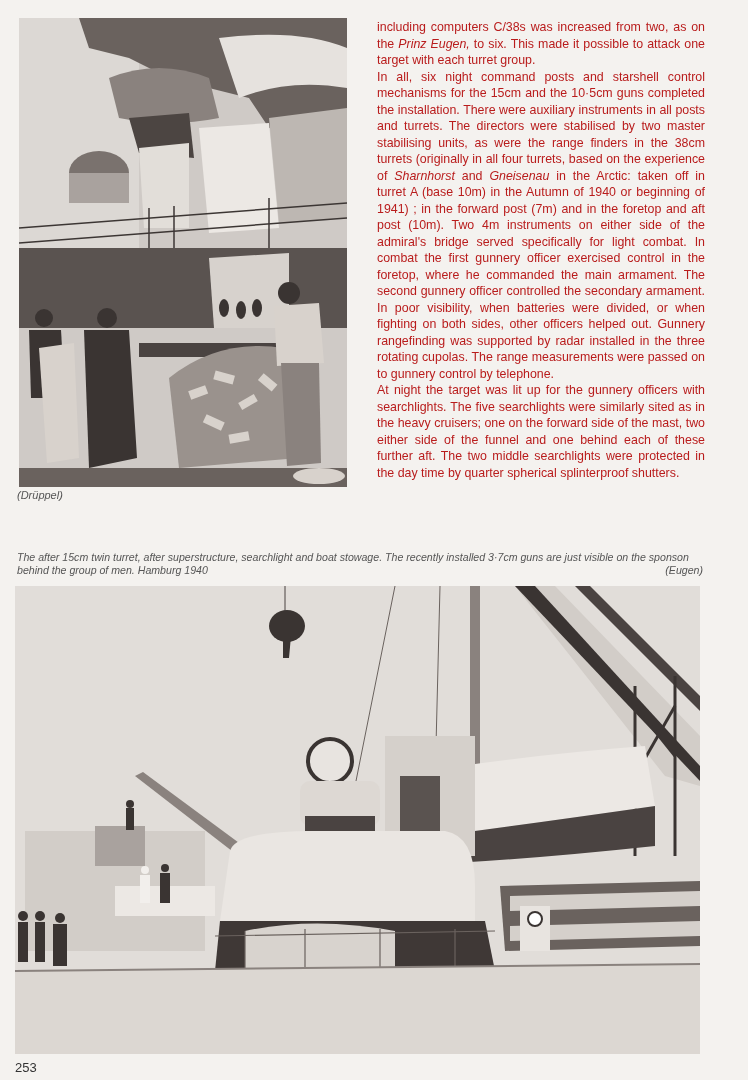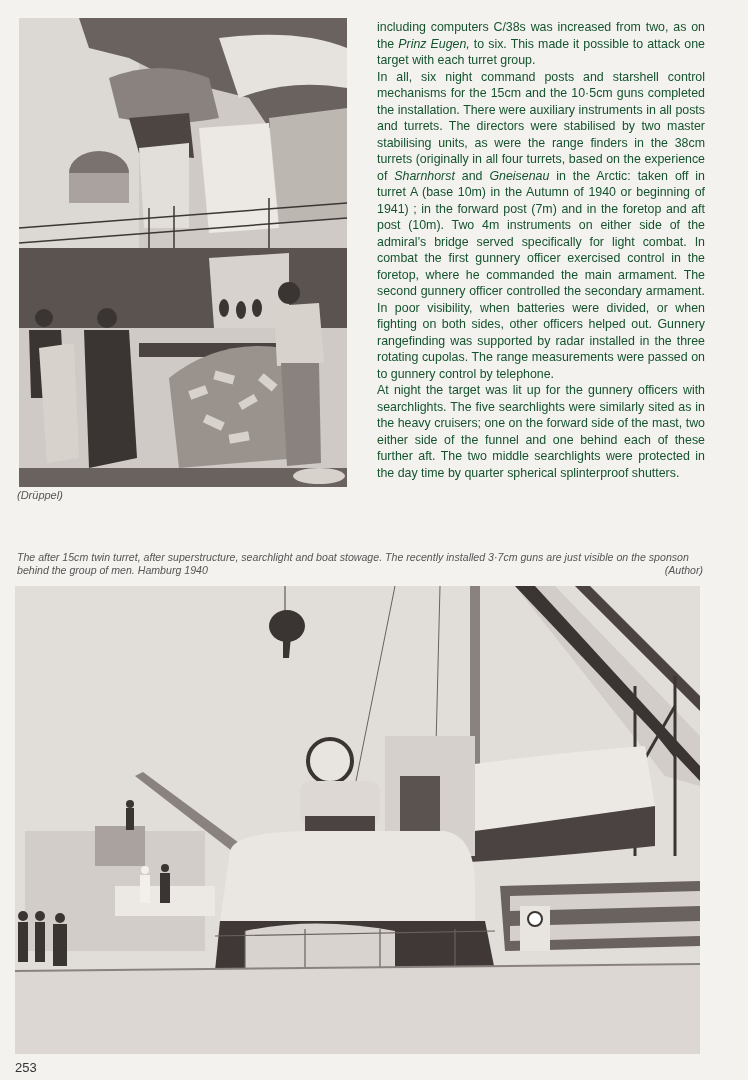--- a/index.html
+++ b/index.html
@@ -12,21 +12,21 @@
     .photo {
       position: absolute; overflow: hidden;
     }
     .photo svg { display: block; width: 100%; height: 100%; }
     #photo-top { left: 19px; top: 18px; width: 328px; height: 469px; }
     #photo-bottom { left: 15px; top: 586px; width: 685px; height: 468px; }
 
     .body-text {
       position: absolute; left: 377px; top: 19px; width: 328px;
       font-size: 12.4px; line-height: 16.5px; text-align: justify;
-      color: #14532d;
+      color: #b91c1c;
     }
     .body-text p { margin: 0; }
     .body-text em { font-style: italic; }
 
     .caption {
       position: absolute; font-style: italic; font-size: 11px; line-height: 14px;
       color: #555;
     }
     #caption-top { left: 17px; top: 488px; width: 329px; text-align: justify; text-align-last: left; }
     #caption-top .credit { display: block; text-align: center; font-style: italic; }
@@ -114,21 +114,21 @@
   <p>
     <span>In all, six night command posts and starshell control mechanisms for the 15cm and the 10·5cm guns completed the installation. There were auxiliary instruments in all posts and turrets. The directors were stabilised by two master stabilising units, as were the range finders in the 38cm turrets (originally in all four turrets, based on the experience of </span><em>Sharnhorst</em><span> and </span><em>Gneisenau</em><span> in the Arctic: taken off in turret A (base 10m) in the Autumn of 1940 or beginning of 1941) ; in the forward post (7m) and in the foretop and aft post (10m). Two 4m instruments on either side of the admiral's bridge served specifically for light combat. In combat the first gunnery officer exercised control in the foretop, where he commanded the main armament. The second gunnery officer controlled the secondary armament. In poor visibility, when batteries were divided, or when fighting on both sides, other officers helped out. Gunnery rangefinding was supported by radar installed in the three rotating cupolas. The range measurements were passed on to gunnery control by telephone.</span>
   </p>
   <p>
     <span>At night the target was lit up for the gunnery officers with searchlights. The five searchlights were similarly sited as in the heavy cruisers; one on the forward side of the mast, two either side of the funnel and one behind each of these further aft. The two middle searchlights were protected in the day time by quarter spherical splinterproof shutters.</span>
   </p>
 </div>
 
 <div id="caption-bottom" class="caption">
   <span>The after 15cm twin turret, after superstructure, searchlight and boat stowage. The recently installed 3·7cm guns are just visible on the sponson behind the group of men. Hamburg 1940</span>
-  <span class="credit">(Author)</span>
+  <span class="credit">(Eugen)</span>
 </div>
 
 <div id="photo-bottom" class="photo">
   <svg viewBox="0 0 685 468" preserveAspectRatio="none">
     <rect width="685" height="468" fill="#e1ddd9"></rect>
 
     <path d="M500 0 L540 0 L685 150 L685 200 L650 190 Z" fill="#d2cdc8"></path>
     <path d="M500 0 L520 0 L685 180 L685 195 Z" fill="#3a3432"></path>
     <path d="M560 0 L575 0 L685 110 L685 125 Z" fill="#4a4341"></path>
 

